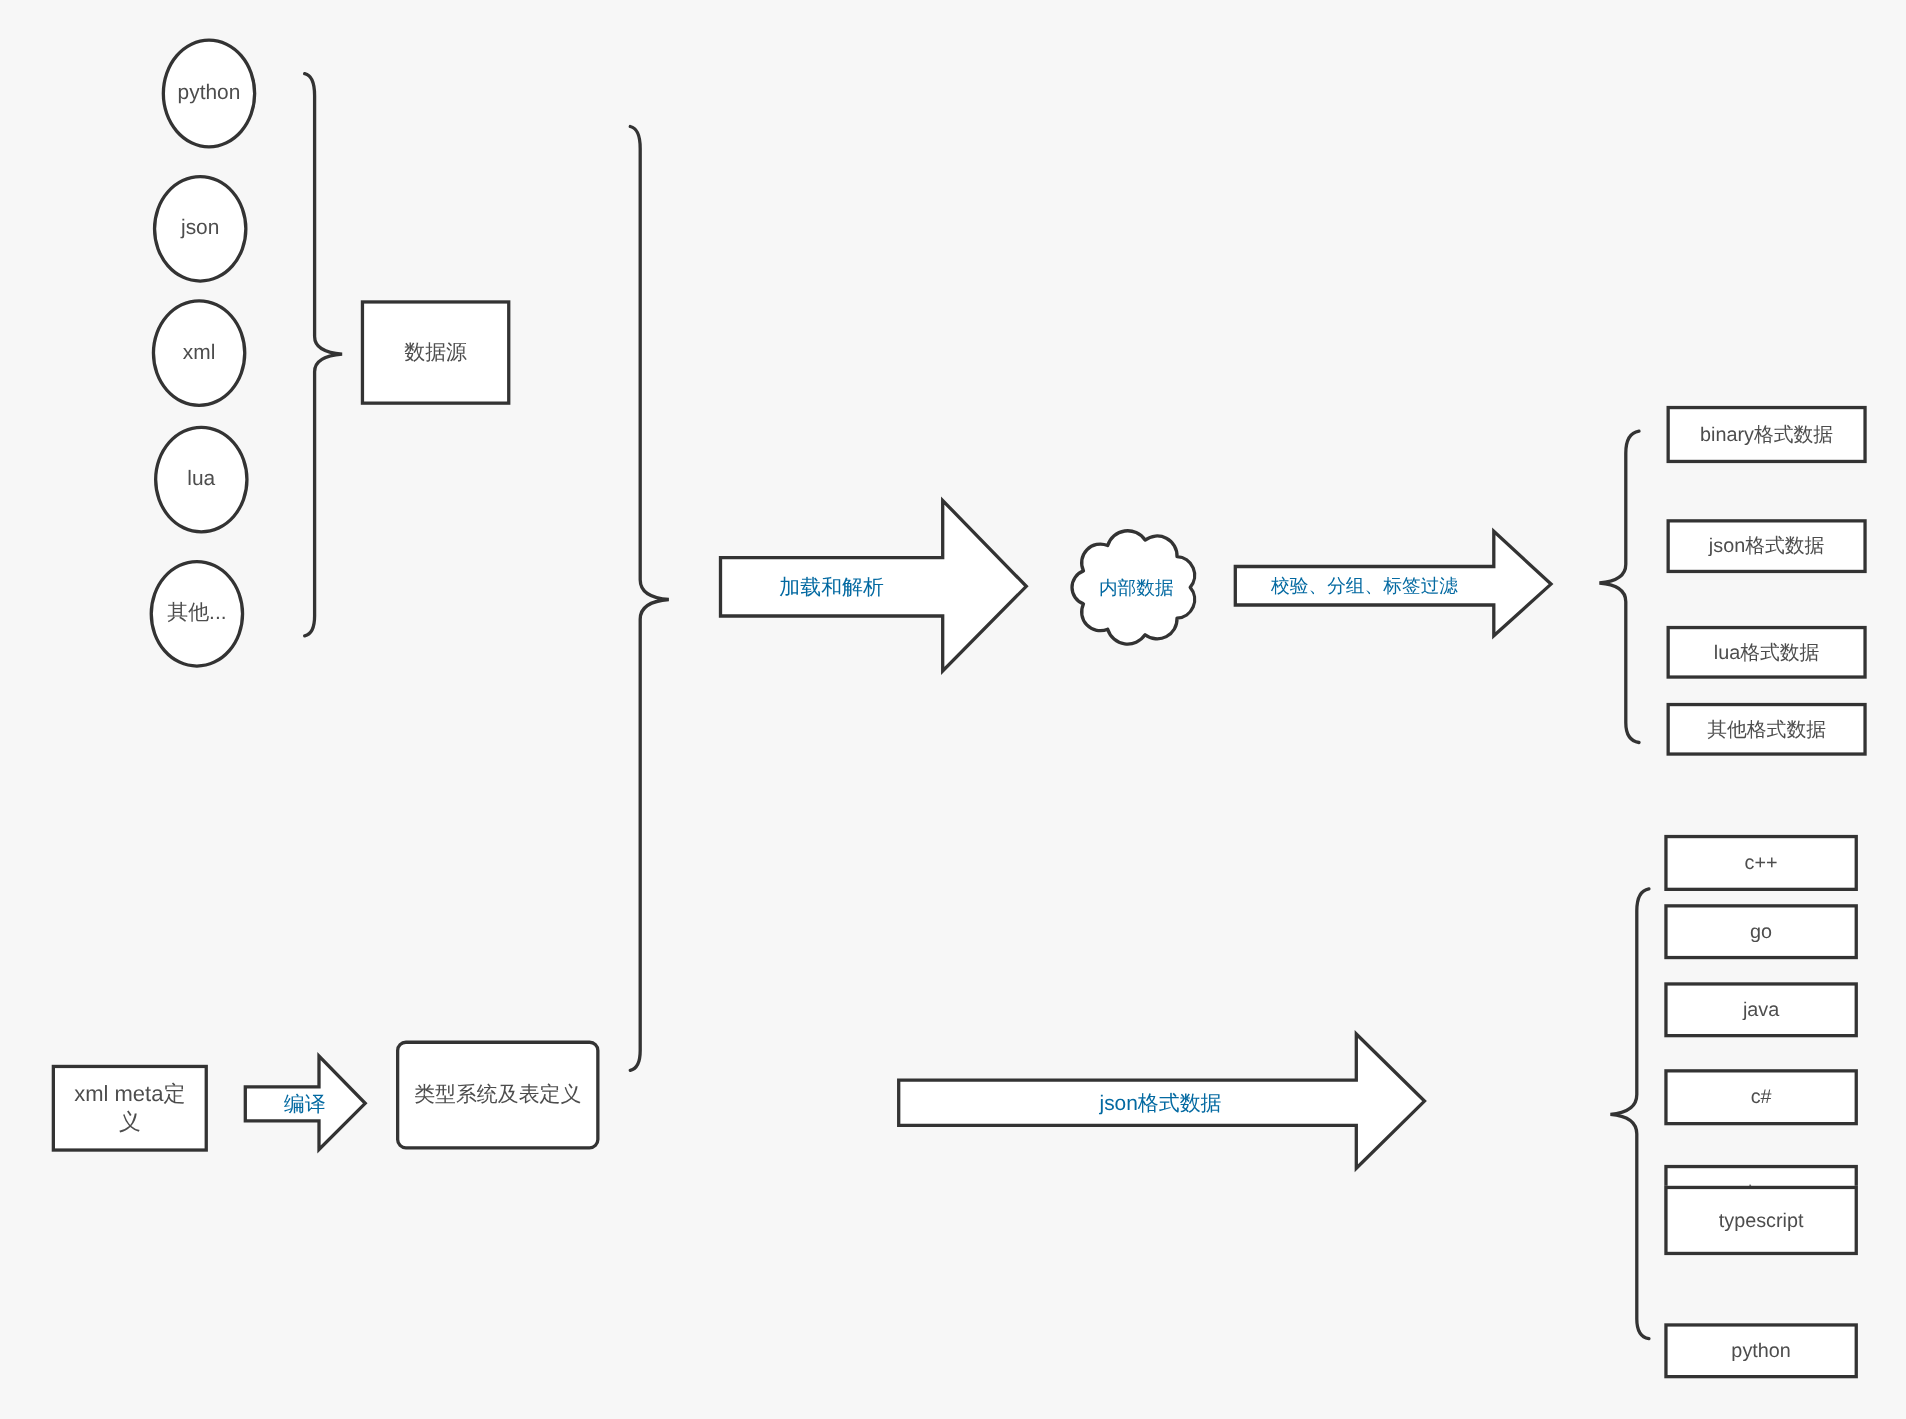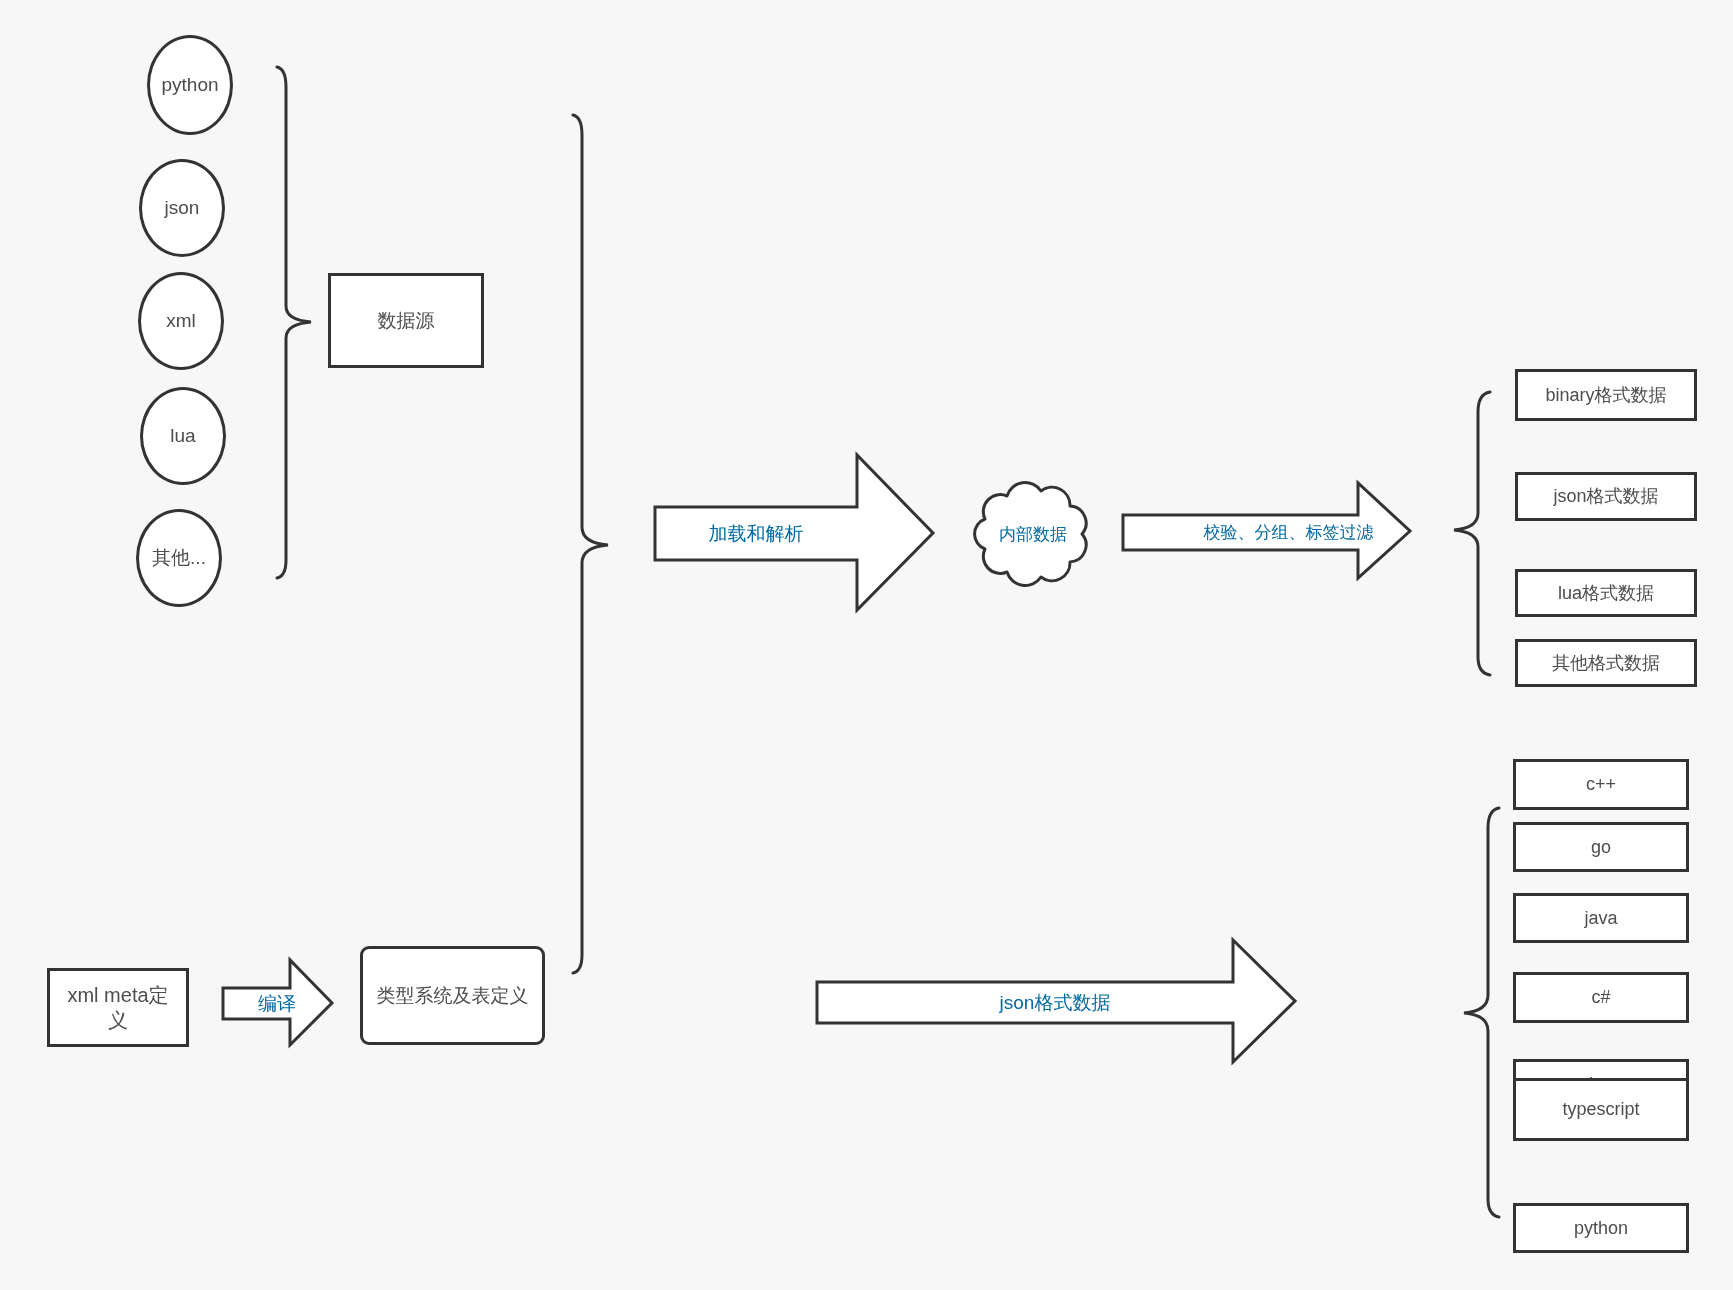--- a/index.html
+++ b/index.html
@@ -69,24 +69,24 @@
 
     <path d="M 1082 534 A 17 17 0 0 1 1070 562 A 18 18 0 0 1 1041 577 A 19 19 0 0 1 1007 572 A 17 17 0 0 1 985 549 A 16 16 0 0 1 985 519 A 17 17 0 0 1 1007 496 A 19 19 0 0 1 1041 491 A 18 18 0 0 1 1070 506 A 17 17 0 0 1 1082 534 Z" fill="#ffffff" stroke="#333333" stroke-width="3" stroke-linejoin="round"></path>
   </svg>
 
   <div class="node ellipse" style="left:147px; top:35px;  width:86px; height:100px;">python</div>
   <div class="node ellipse" style="left:139px; top:159px; width:86px; height:98px;">json</div>
   <div class="node ellipse" style="left:138px; top:272px; width:86px; height:98px;">xml</div>
   <div class="node ellipse" style="left:140px; top:387px; width:86px; height:98px;">lua</div>
   <div class="node ellipse" style="left:136px; top:509px; width:86px; height:98px;">其他...</div>
 
-  <div class="node" style="left:328px; top:273px; width:156px; height:95px;">数据源</div>
+  <div class="node" style="left:328px; top:273px; width:136px; height:95px;">数据源</div>
 
   <div class="flowlabel" style="left:655px; top:507px; width:202px; height:53px;">加载和解析</div>
-  <div class="flowlabel" style="left:1123px; top:515px; width:235px; height:35px; font-size:17px;padding-left:48px;">校验、分组、标签过滤</div>
+  <div class="flowlabel" style="left:1123px; top:515px; width:235px; height:35px; font-size:17px;">校验、分组、标签过滤</div>
   <div class="flowlabel" style="left:223px; top:988px; width:108px; height:31px;">编译</div>
   <div class="flowlabel" style="left:847px; top:982px; width:416px; height:41px;">json格式数据</div>
 
   <div class="flowlabel" style="left:978px; top:485px; width:110px; height:98px; font-size:17px;">内部数据</div>
 
   <div class="node fmt" style="left:1515px; top:369px; width:182px; height:52px;">binary格式数据</div>
   <div class="node fmt" style="left:1515px; top:472px; width:182px; height:49px;">json格式数据</div>
   <div class="node fmt" style="left:1515px; top:569px; width:182px; height:48px;">lua格式数据</div>
   <div class="node fmt" style="left:1515px; top:639px; width:182px; height:48px;">其他格式数据</div>
 

